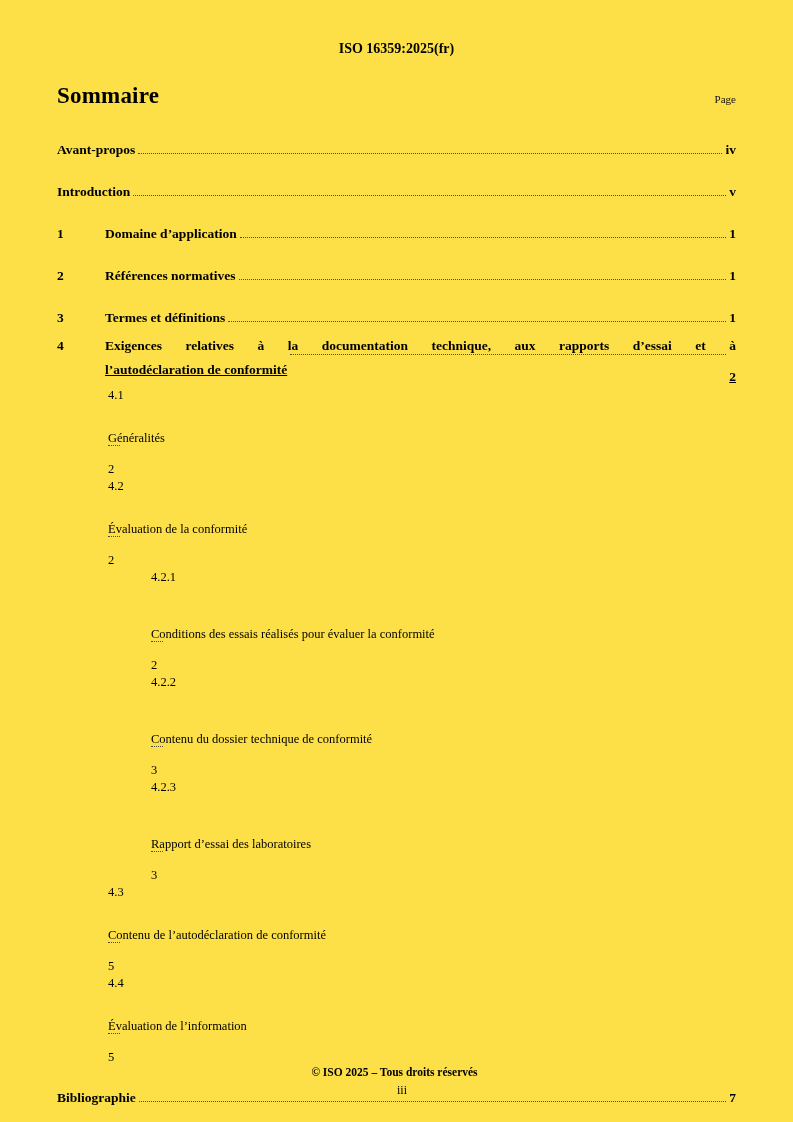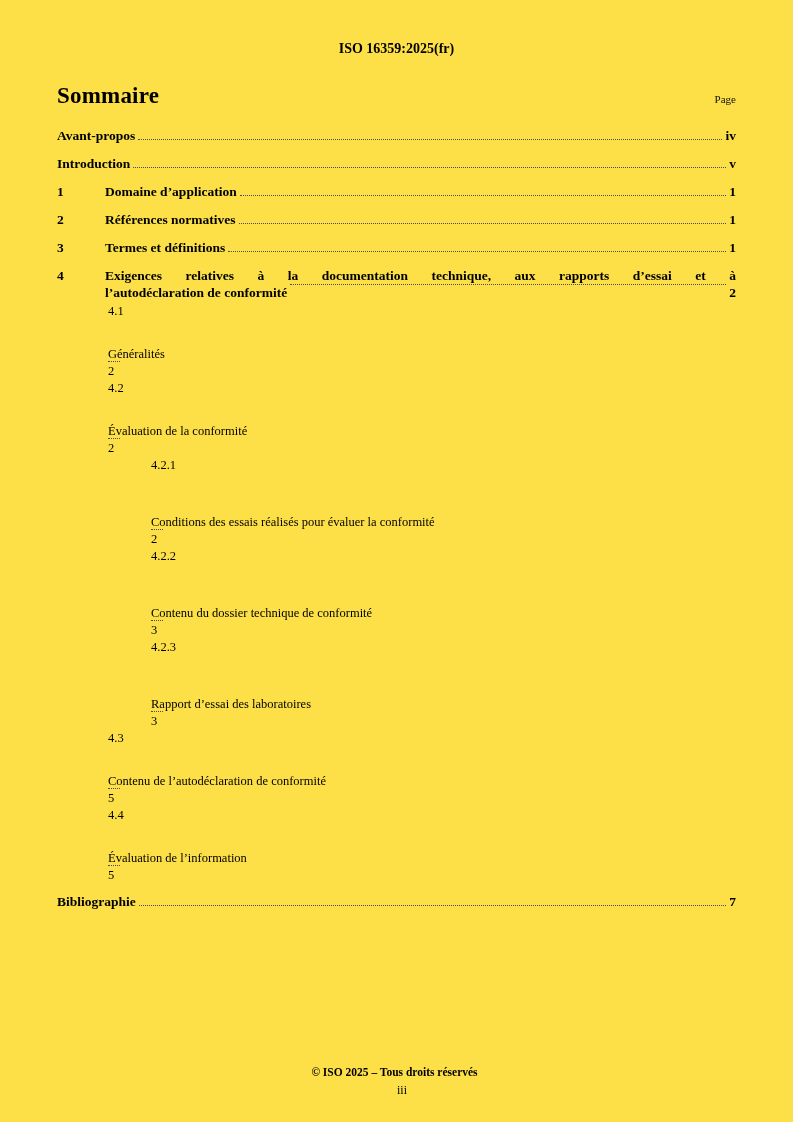--- a/index.html
+++ b/index.html
@@ -66,33 +66,34 @@
   .lvl2 .toc-num { flex: 0 0 57px; }
 
   .toc-label { flex: 0 1 auto; white-space: nowrap; }
   .dots {
     flex: 1 1 auto;
     min-width: 12px;
     border-bottom: 1.3px dotted #4a4a4a;
     margin: 0 3px 2px 3px;
     align-self: baseline;
   }
-  .toc-page { flex: 0 0 auto; }
+  .toc-page { flex: 0 0 auto; margin-top: 14px; }
 
   
   .multi-label { flex: 1 1 auto; min-width: 0; }
   .justify-line {
     text-align: justify;
     text-align-last: justify;
     line-height: 17px;
   }
   .last-line {
     display: flex;
-    align-items: flex-start;
-    line-height: 17px;
+    align-items: center;
+    line-height: 17px;
+    text-decoration: underline;
   }
 
   .doc-footer {
     position: absolute;
     left: 0;
     right: 4px;
     bottom: 24px;
     text-align: center;
   }
   .doc-footer .copyright {

